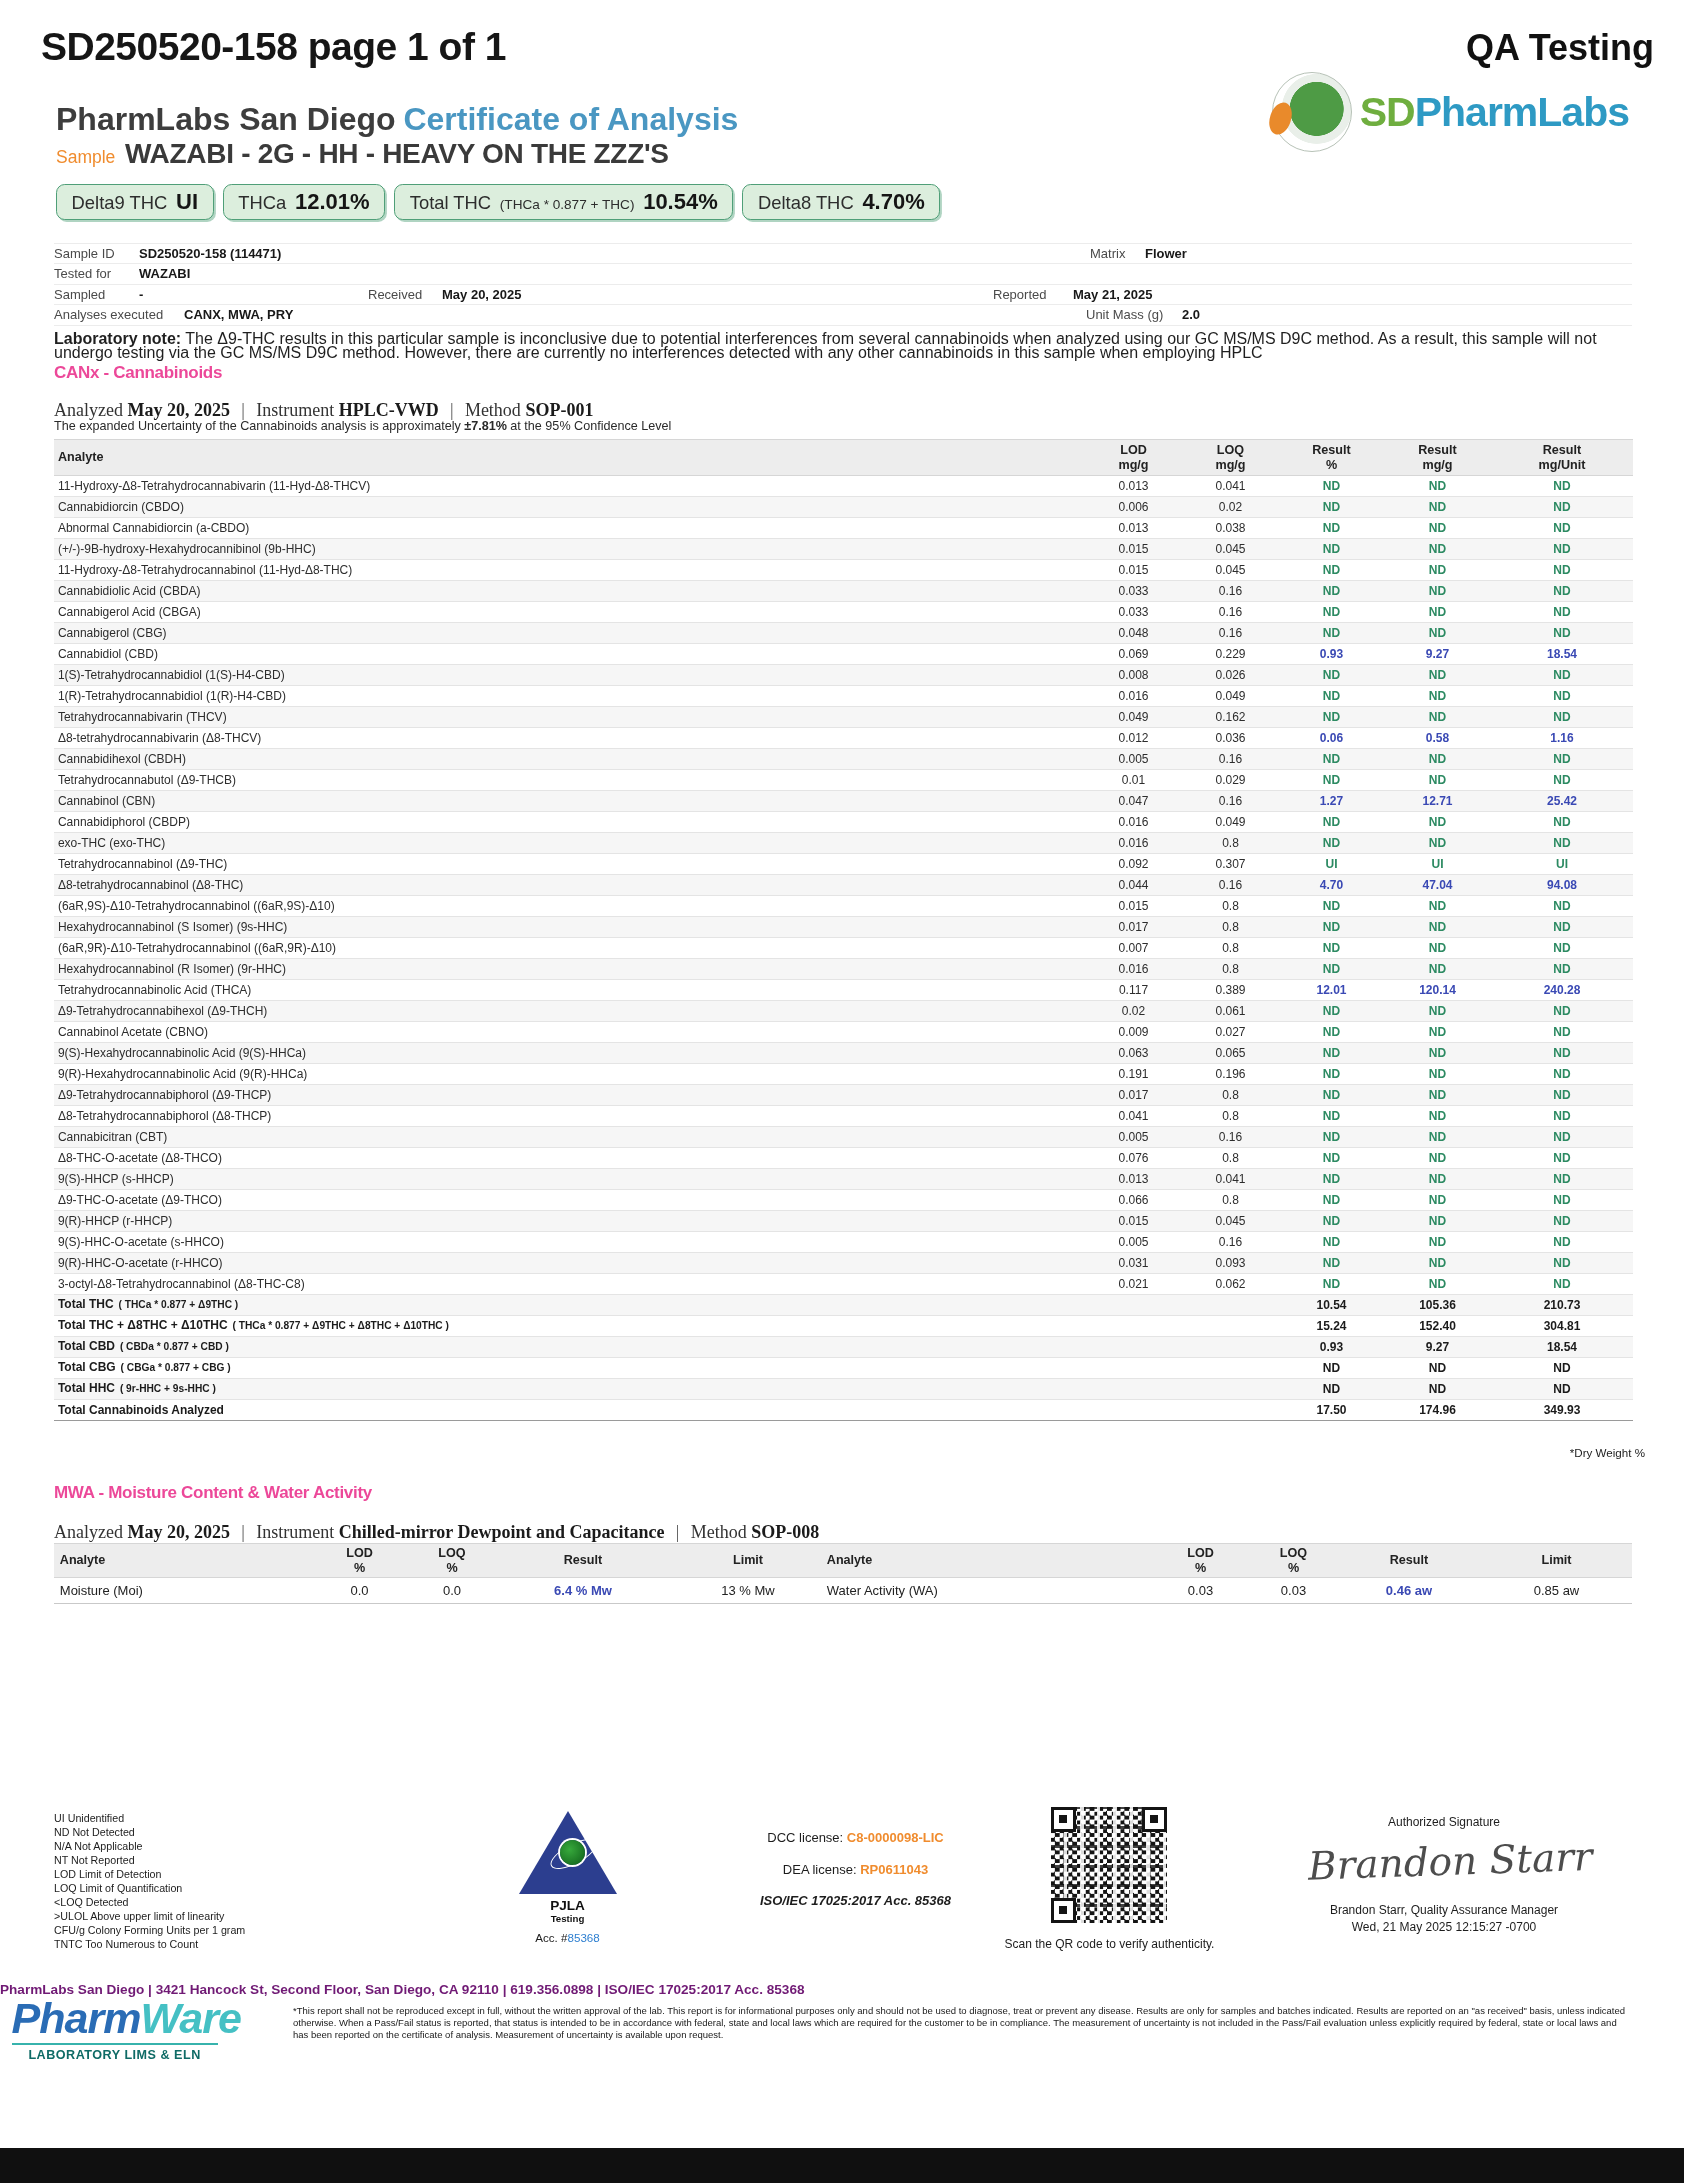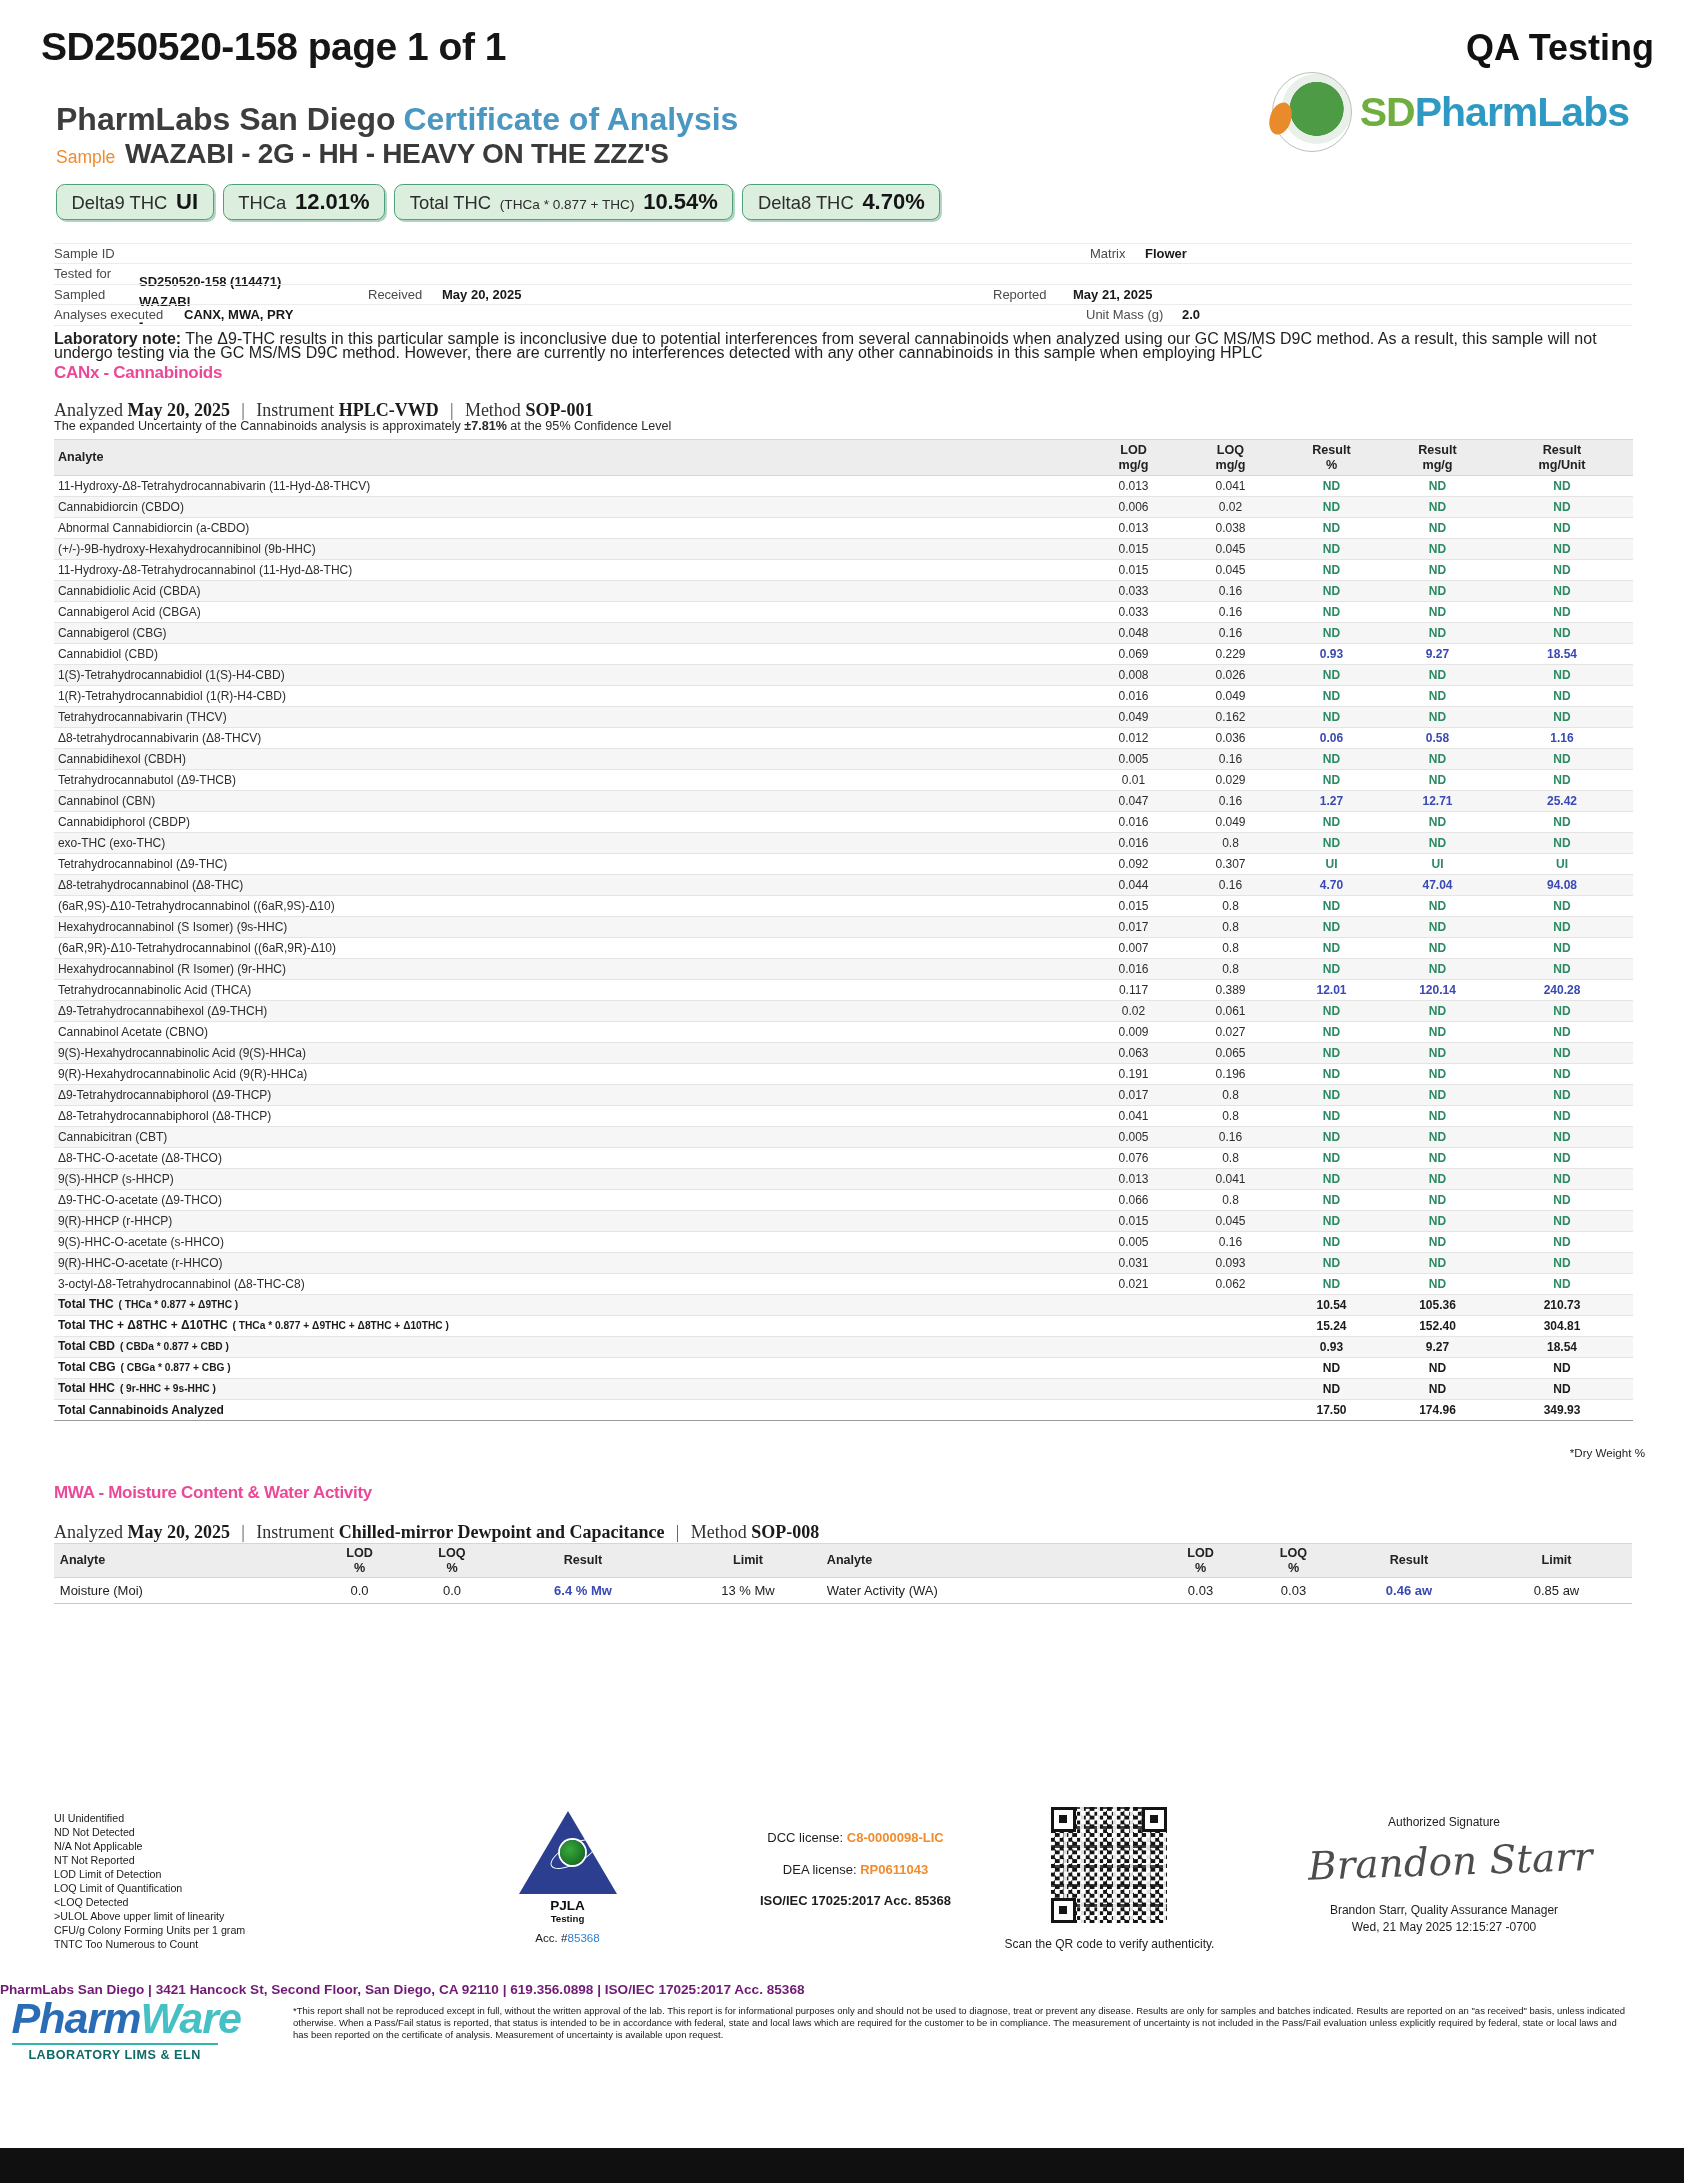--- a/index.html
+++ b/index.html
@@ -29,21 +29,21 @@
          display:flex;align-items:baseline;gap:8.7px;box-shadow:1.9px 1.9px 0 rgba(79,159,120,.45);
          font-size:18.4px;color:#2d2d2d;white-space:nowrap;}
   .badge .bf{font-size:13.6px;}
   .badge .bv{font-size:22px;font-weight:700;color:#151515;}
 
   
   .meta{position:absolute;left:54px;top:243px;width:1578px;font-size:13px;border-top:1px solid #ececec;}
   .mrow{position:relative;height:19.4px;line-height:19.4px;border-bottom:1px solid #ececec;}
   .ml{color:#4a4a4a;}
   .mv{font-weight:700;color:#181818;}
-  .p-val1{position:absolute;left:85px;margin-top:28px;}
+  .p-val1{position:absolute;left:85px;}
   .p-recv-l{position:absolute;left:314px;}
   .p-recv-v{position:absolute;left:388px;}
   .p-rep-l{position:absolute;left:939px;}
   .p-rep-v{position:absolute;left:1019px;}
   .p-mat-l{position:absolute;left:1036px;}
   .p-mat-v{position:absolute;left:1091px;}
   .p-ana-v{position:absolute;left:130px;}
   .p-um-l{position:absolute;left:1032px;}
   .p-um-v{position:absolute;left:1128px;}
 
@@ -89,21 +89,21 @@
   .pjla-atom{position:absolute;left:47px;top:31px;width:25px;height:25px;border-radius:50%;
       background:radial-gradient(circle at 38% 38%, #37a93c, #0d5c17);box-shadow:0 0 0 1.9px #fff;}
   .pjla-ring{position:absolute;left:35px;top:35px;width:49px;height:17.5px;border:1.9px solid #fff;border-radius:50%;transform:rotate(-28deg);}
   .pjla-name{font-size:13.6px;font-weight:700;color:#101010;margin-top:1.9px;}
   .pjla-sub{font-size:9.7px;font-weight:700;color:#101010;}
   .pjla-acc{font-size:11.6px;margin-top:6.8px;color:#1b1b1b;}
   .pjla-acc .num{color:#2e7fd0;}
   .licenses{position:absolute;left:676px;top:1830px;width:359px;text-align:center;font-size:13px;color:#1d1d1d;}
   .licenses .line{margin-bottom:16.5px;}
   .lic-val{color:#f08c2e;font-weight:700;}
-  .iso b{font-weight:700;}
+  .iso b{font-weight:700;font-style:italic;}
   .qr{position:absolute;left:1051px;top:1807px;width:116px;height:116px;
       background-image:repeating-conic-gradient(#141414 0% 25%, #ffffff 0% 50%);background-size:8.7px 8.7px;position:absolute;}
   .qr::before{content:"";position:absolute;inset:0;
       background:repeating-linear-gradient(90deg, transparent 0 12.6px, rgba(255,255,255,.85) 12.6px 16.5px),
                  repeating-linear-gradient(0deg, transparent 0 16.5px, rgba(20,20,20,.8) 16.5px 19.4px);}
   .qr .f{position:absolute;width:25px;height:25px;border:3.9px solid #141414;background:#fff;box-sizing:border-box;}
   .qr .f::before{content:"";position:absolute;left:4.9px;top:4.9px;width:7.8px;height:7.8px;background:#141414;}
   .qr .f1{left:0;top:0;} .qr .f2{right:0;top:0;} .qr .f3{left:0;bottom:0;}
   .qr-caption{position:absolute;left:993px;top:1937px;width:233px;text-align:center;font-size:12px;color:#1d1d1d;}
   .authsig{position:absolute;left:1308px;top:1815px;width:272px;text-align:center;color:#1d1d1d;}

